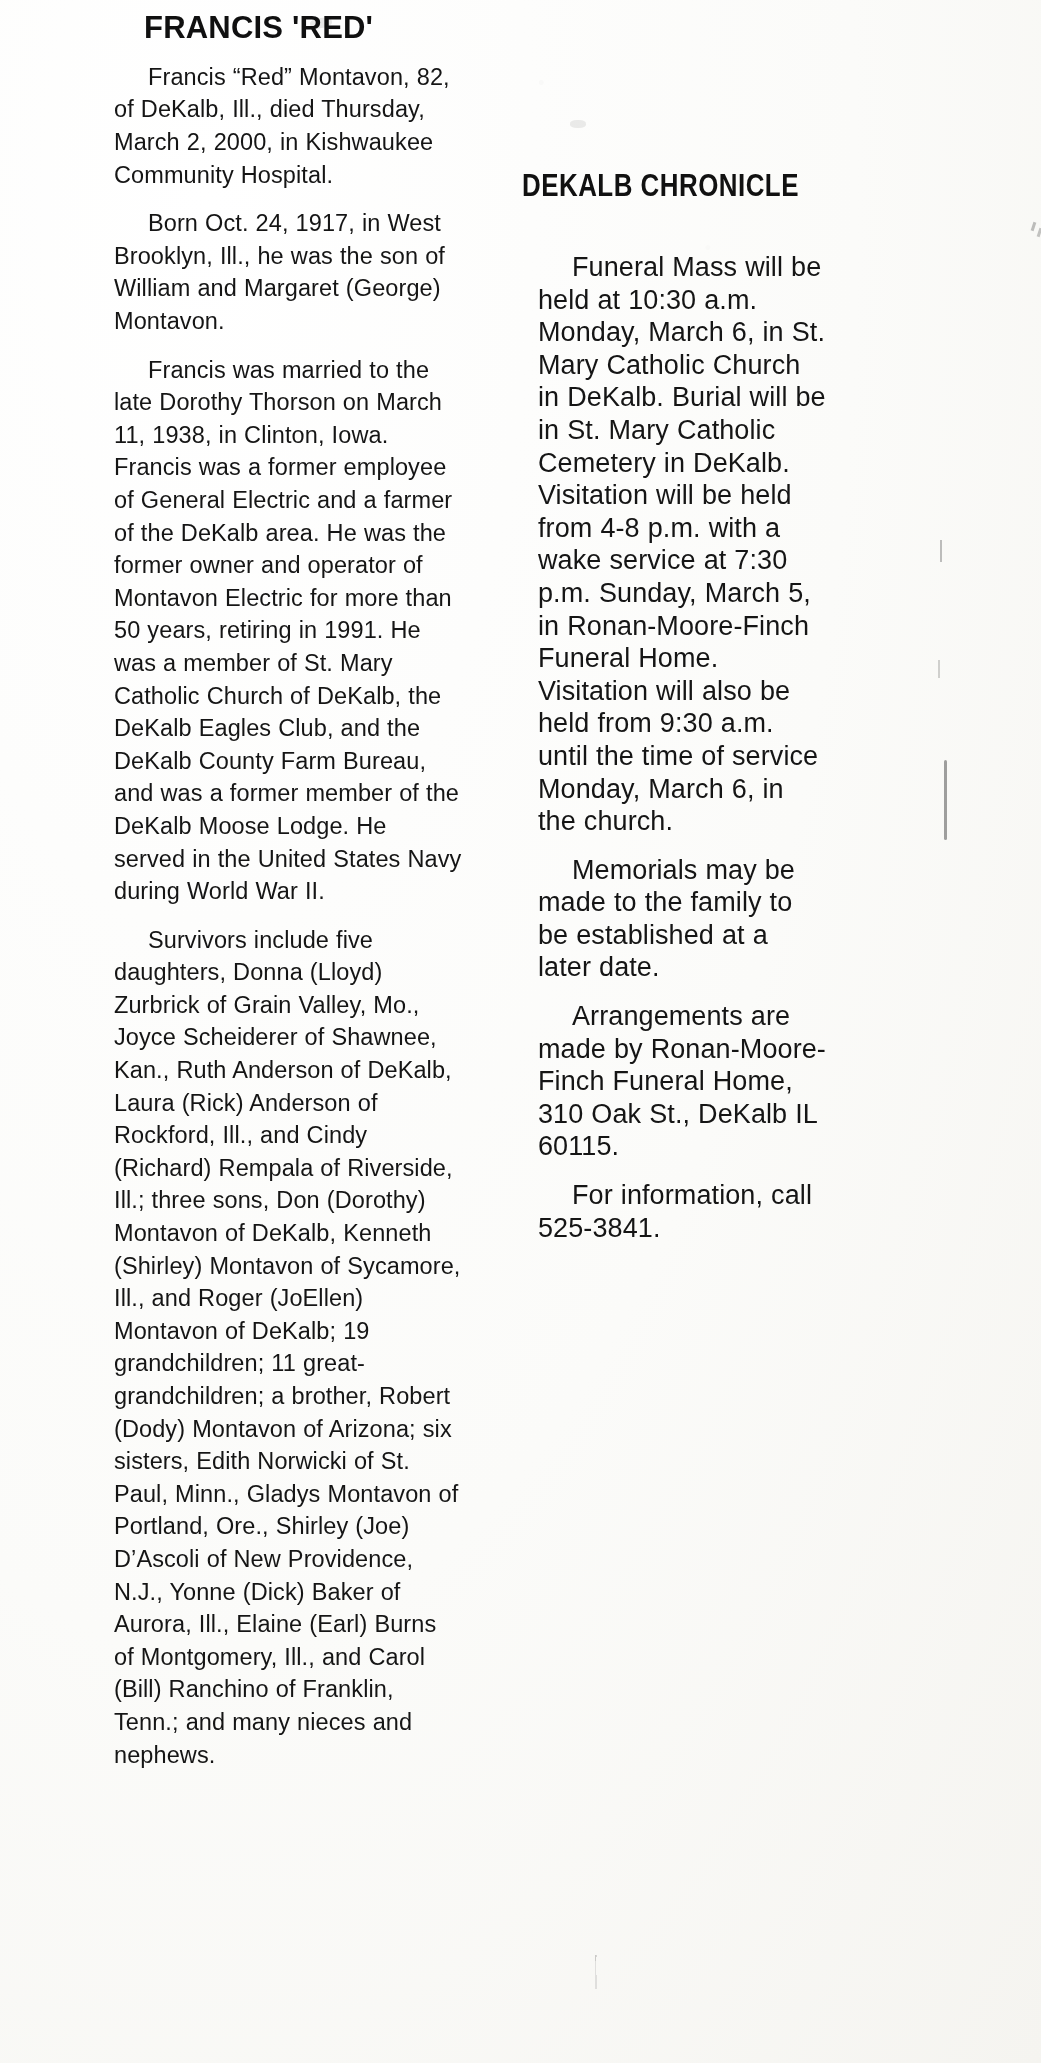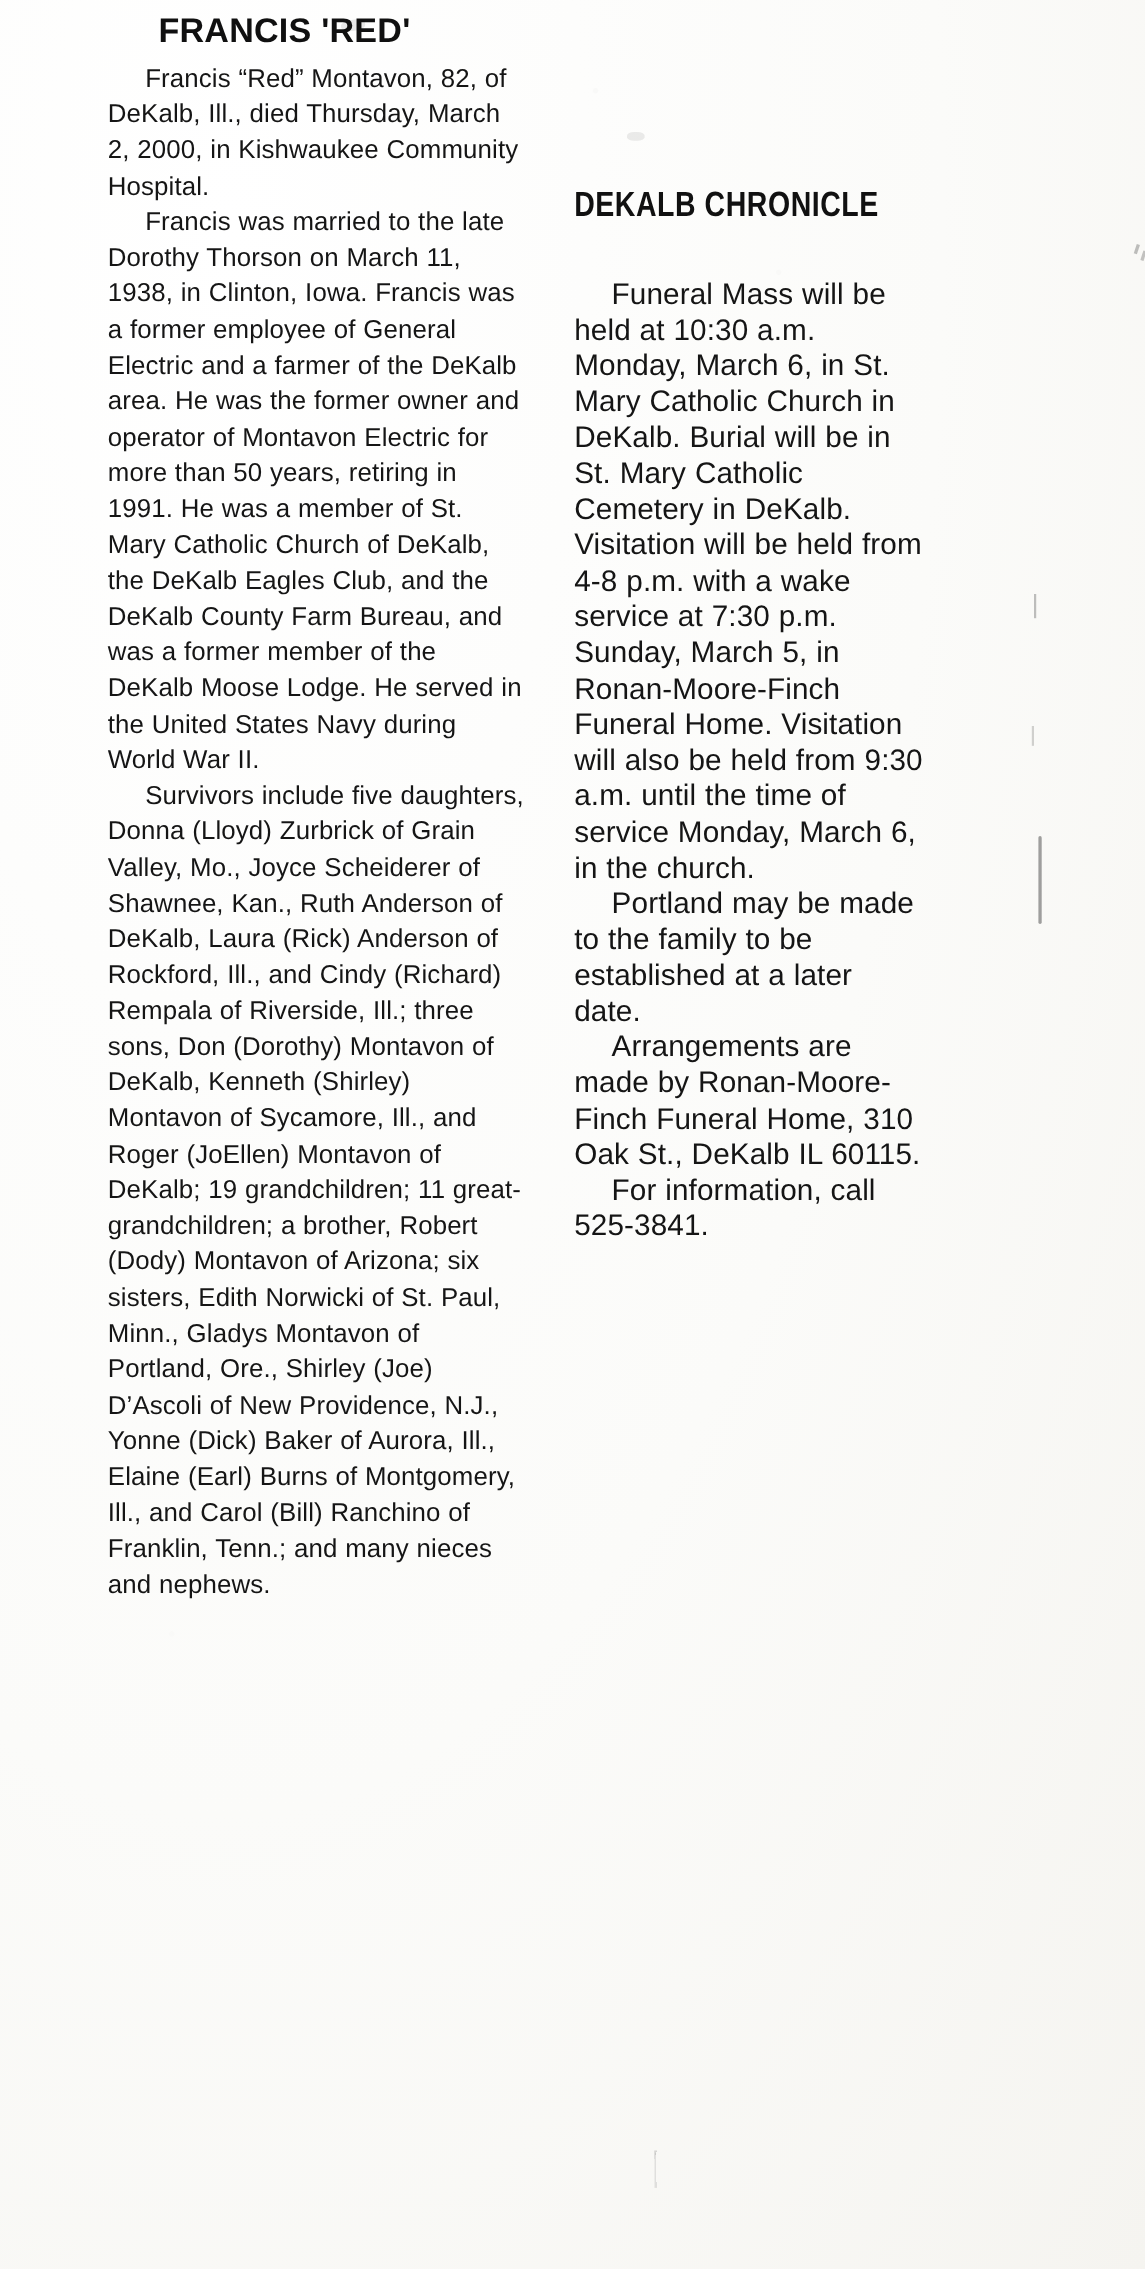--- a/index.html
+++ b/index.html
@@ -54,21 +54,21 @@
     line-height: 1.06;
     letter-spacing: .2px;
     color: #101010;
     margin: 0 0 10px 0;
     padding-left: 46px;
     text-transform: uppercase;
   }
   .headline .l2 { display: block; padding-left: 8px; }
 
   .body-text p {
-    margin: 0;
+    margin: 16px;
     font-size: 23.5px;
     line-height: 32.6px;
     text-indent: 34px;
     color: #151515;
     letter-spacing: .1px;
     word-spacing: .4px;
   }
 
   
   .col-right {
@@ -129,31 +129,32 @@
 
 <div class="clip">
 
   <div class="col-left">
     <h1 class="headline">
       <span class="l1">FRANCIS 'RED'</span>
     </h1>
 
     <div class="body-text">
       <p>Francis “Red” Montavon, 82, of DeKalb, Ill., died Thursday, March 2, 2000, in Kishwaukee Community Hospital.</p>
+      <p>Born Oct. 24, 1917, in West Brooklyn, Ill., he was the son of William and Margaret (George) Montavon.</p>
       <p>Francis was married to the late Dorothy Thorson on March 11, 1938, in Clinton, Iowa. Francis was a former employee of General Electric and a farmer of the DeKalb area. He was the former owner and operator of Montavon Electric for more than 50 years, retiring in 1991. He was a member of St. Mary Catholic Church of DeKalb, the DeKalb Eagles Club, and the DeKalb County Farm Bureau, and was a former member of the DeKalb Moose Lodge. He served in the United States Navy during World War II.</p>
       <p>Survivors include five daughters, Donna (Lloyd) Zurbrick of Grain Valley, Mo., Joyce Scheiderer of Shawnee, Kan., Ruth Anderson of DeKalb, Laura (Rick) Anderson of Rockford, Ill., and Cindy (Richard) Rempala of Riverside, Ill.; three sons, Don (Dorothy) Montavon of DeKalb, Kenneth (Shirley) Montavon of Sycamore, Ill., and Roger (JoEllen) Montavon of DeKalb; 19 grandchildren; 11 great-grandchildren; a brother, Robert (Dody) Montavon of Arizona; six sisters, Edith Norwicki of St. Paul, Minn., Gladys Montavon of Portland, Ore., Shirley (Joe) D’Ascoli of New Providence, N.J., Yonne (Dick) Baker of Aurora, Ill., Elaine (Earl) Burns of Montgomery, Ill., and Carol (Bill) Ranchino of Franklin, Tenn.; and many nieces and nephews.</p>
     </div>
   </div>
 
   <div class="col-right">
     <div class="masthead">DEKALB CHRONICLE</div>
 
     <div class="body-text">
       <p>Funeral Mass will be held at 10:30 a.m. Monday, March 6, in St. Mary Catholic Church in DeKalb. Burial will be in St. Mary Catholic Cemetery in DeKalb. Visitation will be held from 4-8 p.m. with a wake service at 7:30 p.m. Sunday, March 5, in Ronan-Moore-Finch Funeral Home. Visitation will also be held from 9:30 a.m. until the time of service Monday, March 6, in the church.</p>
-      <p>Portland may be made to the family to be established at a later date.</p>
+      <p>Memorials may be made to the family to be established at a later date.</p>
       <p>Arrangements are made by Ronan-Moore-Finch Funeral Home, 310 Oak St., DeKalb IL 60115.</p>
       <p>For information, call 525-3841.</p>
     </div>
   </div>
 
   <div class="mark mark-vert-1"></div>
   <div class="mark mark-vert-2"></div>
   <div class="mark mark-vert-3"></div>
   <div class="mark mark-dot-1"></div>
   <div class="mark mark-dot-2"></div>

